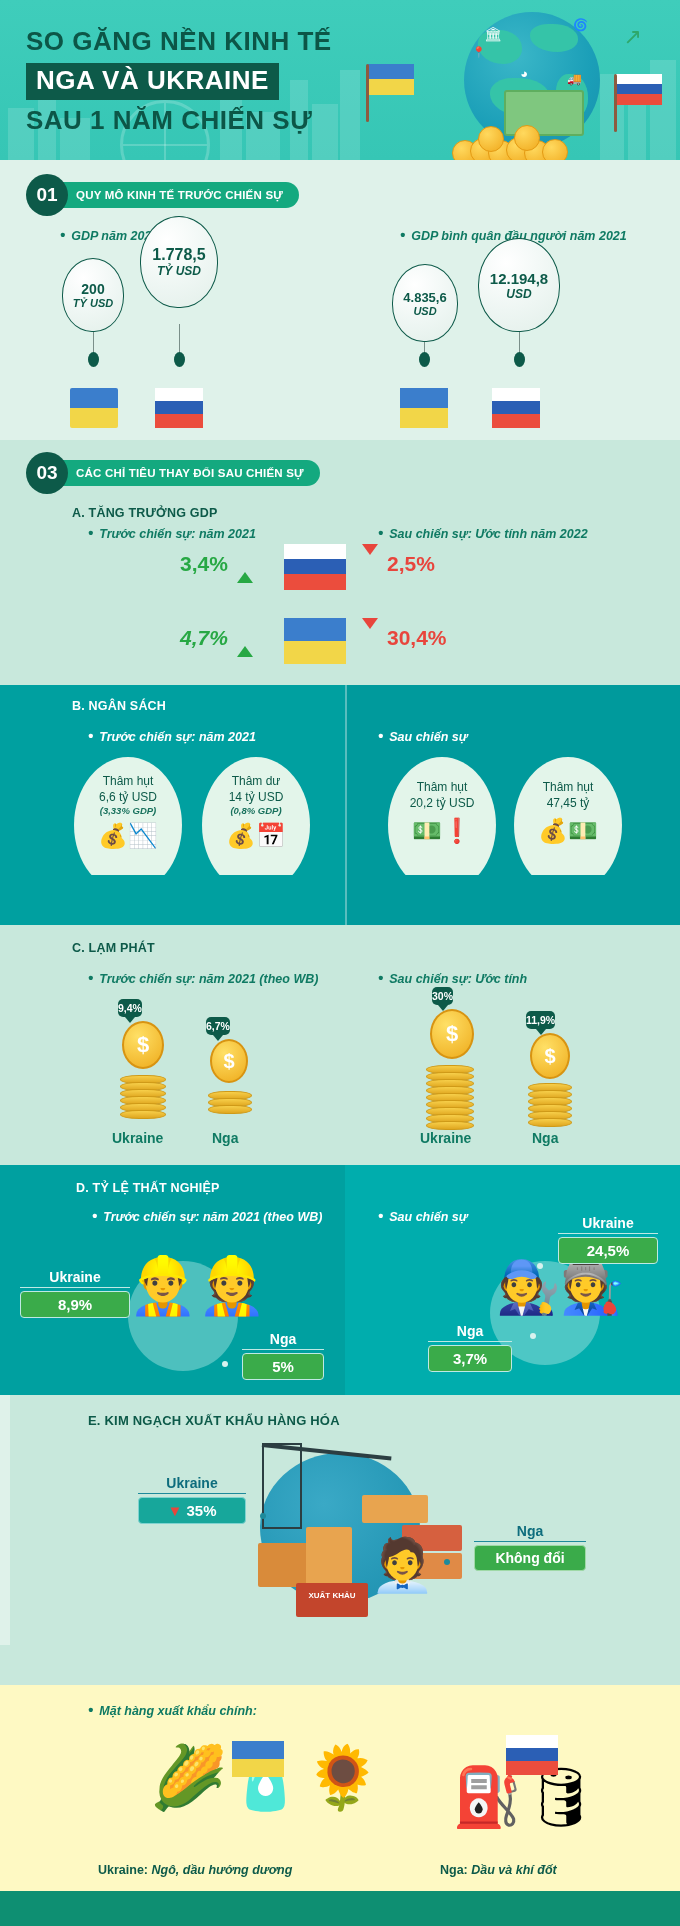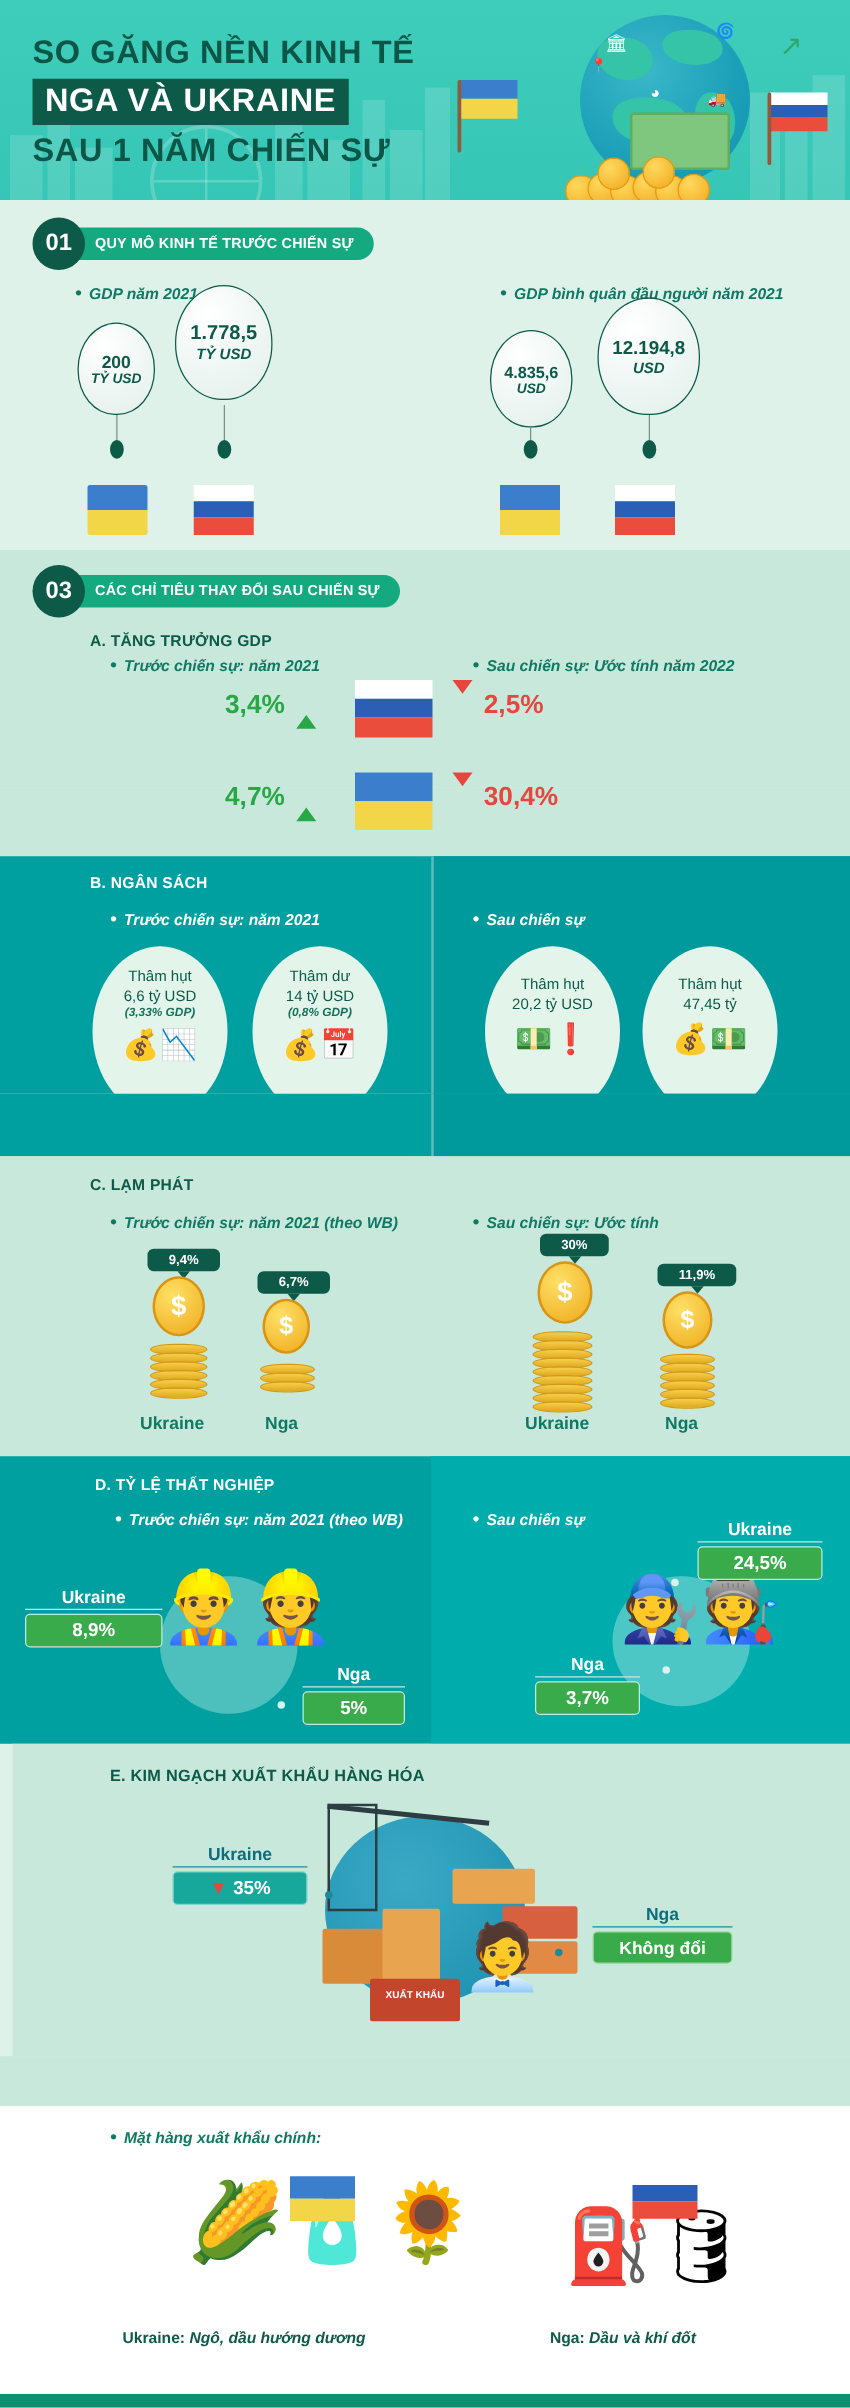--- a/index.html
+++ b/index.html
@@ -98,21 +98,21 @@
     padding-top:16px; text-align:center;
   }
   .bubble .bl1{font-weight:normal;font-size:12px;color:#0d5a49;line-height:1.35;}
   .bubble .bl2{font-style:italic;font-weight:bold;font-size:9.5px;color:#17705c;}
   .ctry { position:absolute; color:#fff; font-size:14px; font-weight:bold; }
 
   
   .sC { background:#c8e8dc; height:240px; position:relative; padding-top:12px;}
   .tag {
     position:absolute; background:#0d5a49; color:#fff; font-weight:bold;
-    border-radius:5px; padding:3px 17px; font-size:10.5px;
+    border-radius:5px; padding:3px 0; font-size:10.5px;
   }
   .tag:after{content:"";position:absolute;left:50%;margin-left:-5px;bottom:-6px;
      width:0;height:0;border-left:5px solid transparent;border-right:5px solid transparent;border-top:6px solid #0d5a49;}
   .bigcoin{position:absolute;border-radius:50%;
     background:radial-gradient(circle at 36% 30%,#ffe066,#eeab1c);border:2px solid #d89412;
     display:flex;align-items:center;justify-content:center;color:#fff;font-weight:bold;}
   .stack{position:absolute;}
   .stack i{display:block;height:9px;border-radius:50%/60%;
      background:linear-gradient(180deg,#f7cf4a,#e0a720);border:1px solid #cf9a18;margin-top:-2px;}
   .ctry-d{position:absolute;color:#0f7a63;font-weight:bold;font-size:14px;}
@@ -133,21 +133,21 @@
   .sE .cname{color:#0d6d7d;}
   .sE .cbar{border-top:1.5px solid #1d8a9b;}
   .sE .cval-teal{background:#17a79b;color:#fff;font-weight:bold;font-size:15px;
      text-align:center;padding:4px 10px;border:1.5px solid #7fd3d0;border-radius:4px;margin-top:3px;}
   .sE .cval-green{background:#3aab4a;color:#fff;font-weight:bold;font-size:14px;
      text-align:center;padding:4px 10px;border:1.5px solid #9fd9a6;border-radius:4px;margin-top:3px;}
   .crane{position:absolute;border:2px solid #2c3e42;}
   .box{position:absolute;border-radius:2px;}
 
   
-  .sF{background:#ffffff;height:230px;position:relative;padding-top:14px;}
+  .sF{background:#fef9c3;height:206px;position:relative;padding-top:14px;}
   .goods-cap{position:absolute;font-size:12.5px;color:#0d5a49;font-weight:bold;}
   .goods-cap em{font-style:italic;font-weight:bold;}
 
   
   .footer{background:#0e8f72;height:46px;display:flex;align-items:center;
      justify-content:space-between;padding:0 16px;}
 </style>
 </head>
 <body>
 
@@ -223,21 +223,21 @@
     <div class="bullet" style="position:absolute;left:60px;top:66px;">GDP năm 2021</div>
     <div class="bullet" style="position:absolute;left:400px;top:66px;">GDP bình quân đầu người năm 2021</div>
 
     <div class="balloon" style="left:62px;top:98px;width:62px;height:74px;">
       <div class="big" style="font-size:14px;">200</div>
       <div class="unit" style="font-size:11px;">TỶ USD</div>
     </div>
     <div class="bstring" style="left:93px;top:172px;height:22px;"></div>
     <div class="bdot" style="left:88px;top:192px;"></div>
 
-    <div class="balloon" style="left:140px;top:68px;width:78px;height:92px;text-align:right;">
+    <div class="balloon" style="left:140px;top:56px;width:78px;height:92px;text-align:right;">
       <div class="big" style="font-size:16px;">1.778,5</div>
       <div class="unit" style="font-size:12px;">TỶ USD</div>
     </div>
     <div class="bstring" style="left:179px;top:164px;height:30px;"></div>
     <div class="bdot" style="left:174px;top:192px;"></div>
 
     <div class="balloon" style="left:392px;top:104px;width:66px;height:78px;">
       <div class="big" style="font-size:13px;">4.835,6</div>
       <div class="unit" style="font-size:11px;">USD</div>
     </div>
@@ -293,21 +293,21 @@
       <div class="ru2" style="height:15px;"></div>
       <div class="ru3" style="height:16px;"></div>
     </div>
     <div class="growth-row" style="left:362px;top:112px;">
       <span style="margin-right:9px;">
         <span class="stem-dn"></span><span class="tri-dn"></span>
       </span>
       <span class="pct-down">2,5%</span>
     </div>
 
-    <div class="growth-row" style="left:180px;top:186px;">
+    <div class="growth-row" style="left:180px;top:186px;font-style:italic;">
       <span class="pct-up">4,7%</span>
       <span style="margin:0 8px 0 9px;">
         <span class="tri-up"></span><span class="stem-up"></span>
       </span>
     </div>
     <div style="position:absolute;left:284px;top:178px;width:62px;">
       <div class="ua-top" style="height:23px;"></div>
       <div class="ua-bot" style="height:23px;"></div>
     </div>
     <div class="growth-row" style="left:362px;top:186px;">

